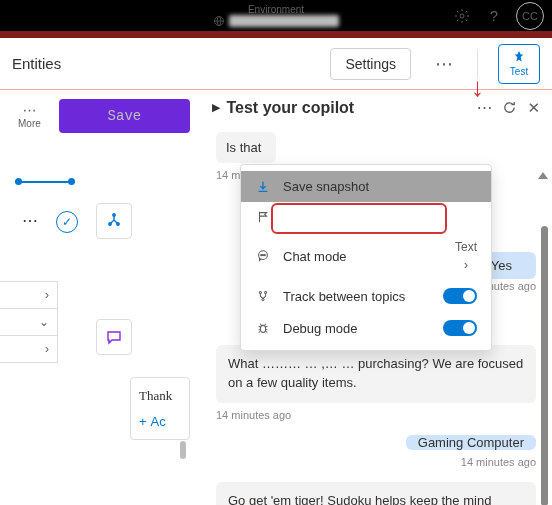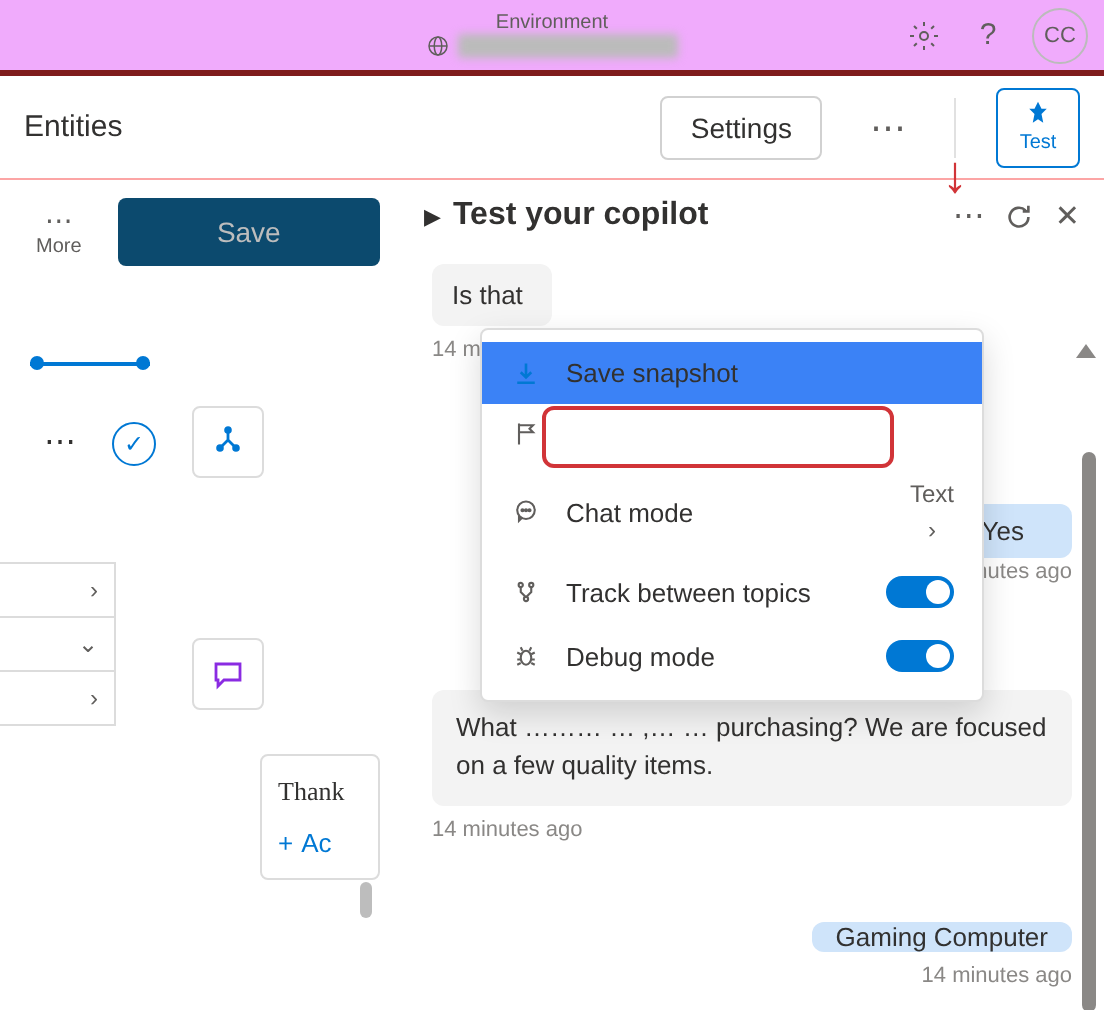--- a/index.html
+++ b/index.html
@@ -1,36 +1,36 @@
 <!DOCTYPE html>
 <html><head>
 <meta charset="utf-8">
 <style>
   * { box-sizing: border-box; margin: 0; padding: 0; font-family: "Segoe UI", -apple-system, sans-serif; }
   body { width: 552px; height: 505px; background: #fff; position: relative; overflow: hidden; font-size: 13px; color: #323130; }
-  .topbar { height: 38px; background: #f0abfc; border-bottom: 3px solid #7f1d1d; display: flex; align-items: center; position: relative; }
+  .topbar { height: 38px; background: #000000; border-bottom: 7px solid #7f1d1d; display: flex; align-items: center; position: relative; }
   .topbar-center { position: absolute; left: 50%; transform: translateX(-50%); display: flex; flex-direction: column; align-items: center; font-size: 11px; color: #605e5c; }
   .env-label { font-size: 10px; line-height: 1; }
   .env-info { display: flex; align-items: center; gap: 4px; }
   .env-blur { width: 110px; height: 12px; background: #bbb; border-radius: 2px; filter: blur(2px); }
   .topbar-right { position: absolute; right: 8px; display: flex; align-items: center; gap: 12px; }
   .topbar-right .icn { width: 20px; height: 20px; display: flex; align-items: center; justify-content: center; color: #605e5c; }
   .avatar { width: 28px; height: 28px; border-radius: 50%; border: 1px solid #bbb; display: flex; align-items: center; justify-content: center; font-size: 11px; color: #605e5c; }
   .subbar { height: 52px; display: flex; align-items: center; justify-content: space-between; padding: 0 12px; border-bottom: 1px solid #fca5a5; }
   .subbar-left { font-size: 15px; color: #323130; }
   .subbar-right { display: flex; align-items: center; gap: 20px; padding-left: 23px; }
   .btn-settings { background: #fff; border: 1px solid #d1d1d1; border-radius: 4px; padding: 7px 14px; font-size: 14px; color: #323130; }
   .more-dots { font-size: 18px; color: #605e5c; cursor: pointer; padding: 0 4px; }
   .test-btn { width: 42px; height: 40px; border: 1px solid #0078d4; border-radius: 4px; display: flex; flex-direction: column; align-items: center; justify-content: center; font-size: 10px; color: #0078d4; background: #fff; }
   .test-btn svg { margin-bottom: 2px; }
   .workspace { position: absolute; top: 90px; left: 0; right: 0; bottom: 0; }
   .left-col { position: absolute; left: 0; top: 0; width: 200px; height: 100%; }
   .left-toolbar { display: flex; align-items: center; gap: 10px; padding: 8px 10px; }
   .more-btn { display: flex; flex-direction: column; align-items: center; color: #605e5c; font-size: 10px; padding: 4px 8px; }
-  .save-btn { flex: 1; background: #0c4a6e; color: #bdbdbd; border: none; border-radius: 4px; padding: 9px 0; font-size: 14px; }
+  .save-btn { flex: 1; background: #6d28d9; color: #bdbdbd; border: none; border-radius: 4px; padding: 9px 0; font-size: 14px; font-family: Liberation Mono, monospace; }
   .canvas-area { position: relative; height: 350px; }
   .node-check { position: absolute; left: 56px; top: 70px; width: 22px; height: 22px; border: 1.5px solid #0078d4; border-radius: 50%; display: flex; align-items: center; justify-content: center; color: #0078d4; font-size: 12px; }
   .node-branch { position: absolute; left: 96px; top: 62px; width: 36px; height: 36px; border: 1px solid #dcdcdc; border-radius: 4px; display: flex; align-items: center; justify-content: center; color: #0078d4; }
   .connector { position: absolute; left: 15px; top: 40px; width: 60px; height: 2px; background: #0078d4; }
   .connector-dot { position: absolute; width: 7px; height: 7px; border-radius: 50%; background: #0078d4; top: -3px; }
   .connector-dot.d1 { left: 0; }
   .connector-dot.d2 { right: 0; }
   .canvas-more { position: absolute; left: 22px; top: 70px; font-size: 16px; color: #323130; }
   .mini-rows { position: absolute; left: 0; top: 140px; width: 58px; }
   .mini-row { height: 28px; border: 1px solid #dcdcdc; border-left: none; display: flex; align-items: center; justify-content: flex-end; padding-right: 8px; margin-bottom: -1px; color: #605e5c; font-size: 12px; }
@@ -44,21 +44,21 @@
   .tp-caret { margin-right: 6px; color: #323130; font-size: 11px; }
   .tp-title { font-size: 16px; font-weight: 600; flex: 1; }
   .tp-icons { display: flex; align-items: center; gap: 10px; color: #605e5c; }
   .tp-icons span, .tp-icons svg { cursor: pointer; }
   .red-arrow { position: absolute; right: 68px; top: -18px; color: #d13438; font-size: 26px; font-weight: bold; pointer-events: none; }
   .chat-body { position: absolute; top: 36px; left: 0; right: 0; bottom: 0; overflow: hidden; padding: 6px 16px 0 16px; }
   .msg-left-frag { background: #f3f3f3; border-radius: 6px; padding: 8px 10px; width: 60px; font-size: 13px; }
   .timestamp { font-size: 11px; color: #8a8886; margin: 6px 0 14px 0; }
   .msg-left-full { background: #f3f3f3; border-radius: 6px; padding: 10px 12px; font-size: 13px; line-height: 1.45; }
   .msg-right-wrap { display: flex; justify-content: flex-end; }
-  .msg-right { background: #cfe4fa; border-radius: 6px; padding: 0 12px; font-size: 13px; color: #323130; margin-top: 26px; }
+  .msg-right { background: #cfe4fa; border-radius: 6px; padding: 0 12px; font-size: 13px; color: #323130; }
   .timestamp-right { text-align: right; font-size: 11px; color: #8a8886; margin: 6px 0 14px 0; }
   .yes-pill { position: absolute; right: 16px; top: 126px; background: #cfe4fa; border-radius: 6px; padding: 6px 24px; font-size: 13px; }
   .yes-ts { position: absolute; right: 16px; top: 154px; font-size: 11px; color: #8a8886; }
   .panel-scroll { position: absolute; right: 4px; top: 100px; width: 7px; height: 280px; border-radius: 4px; background: #8a8886; }
   .scroll-up { position: absolute; right: 4px; top: 46px; width: 0; height: 0; border-left: 5px solid transparent; border-right: 5px solid transparent; border-bottom: 7px solid #8a8886; }
   .dropdown { position: absolute; left: 40px; top: 38px; width: 252px; background: #fff; border: 1px solid #dcdcdc; border-radius: 4px; box-shadow: 0 6px 16px rgba(0,0,0,0.15); z-index: 10; padding: 6px 0; }
   .dd-item { display: flex; align-items: center; padding: 8px 14px; font-size: 13px; color: #323130; gap: 12px; }
   .dd-item .dd-icon { width: 16px; display: flex; justify-content: center; color: #605e5c; }
   .dd-item .dd-label { flex: 1; }
   .dd-item .dd-trail { color: #605e5c; font-size: 12px; display: flex; align-items: center; gap: 4px; flex-direction: column; }
@@ -167,21 +167,21 @@
         <span style="font-size:15px;">✕</span>
       </div>
     </div>
 
     <div class="chat-body">
       <div class="scroll-up"></div>
       <div class="msg-left-frag">Is that</div>
       <div class="timestamp">14 minutes ago</div>
 
       <div class="dropdown">
-        <div class="dd-item" style="background:#3b82f6;">
+        <div class="dd-item" style="background:#a3a3a3;">
           <span class="dd-icon" style="color:#0078d4;">
             <svg width="14" height="14" viewBox="0 0 16 16" fill="none" stroke="#0078d4" stroke-width="1.5">
                 <path d="M8 2v8M5 7l3 3 3-3M3 13h10"></path>
               </svg>
           </span>
           <span class="dd-label">Save snapshot</span>
         </div>
         <div class="dd-item">
           <span class="dd-icon">
             <svg width="14" height="14" viewBox="0 0 16 16" fill="none" stroke="#605e5c" stroke-width="1.2">

